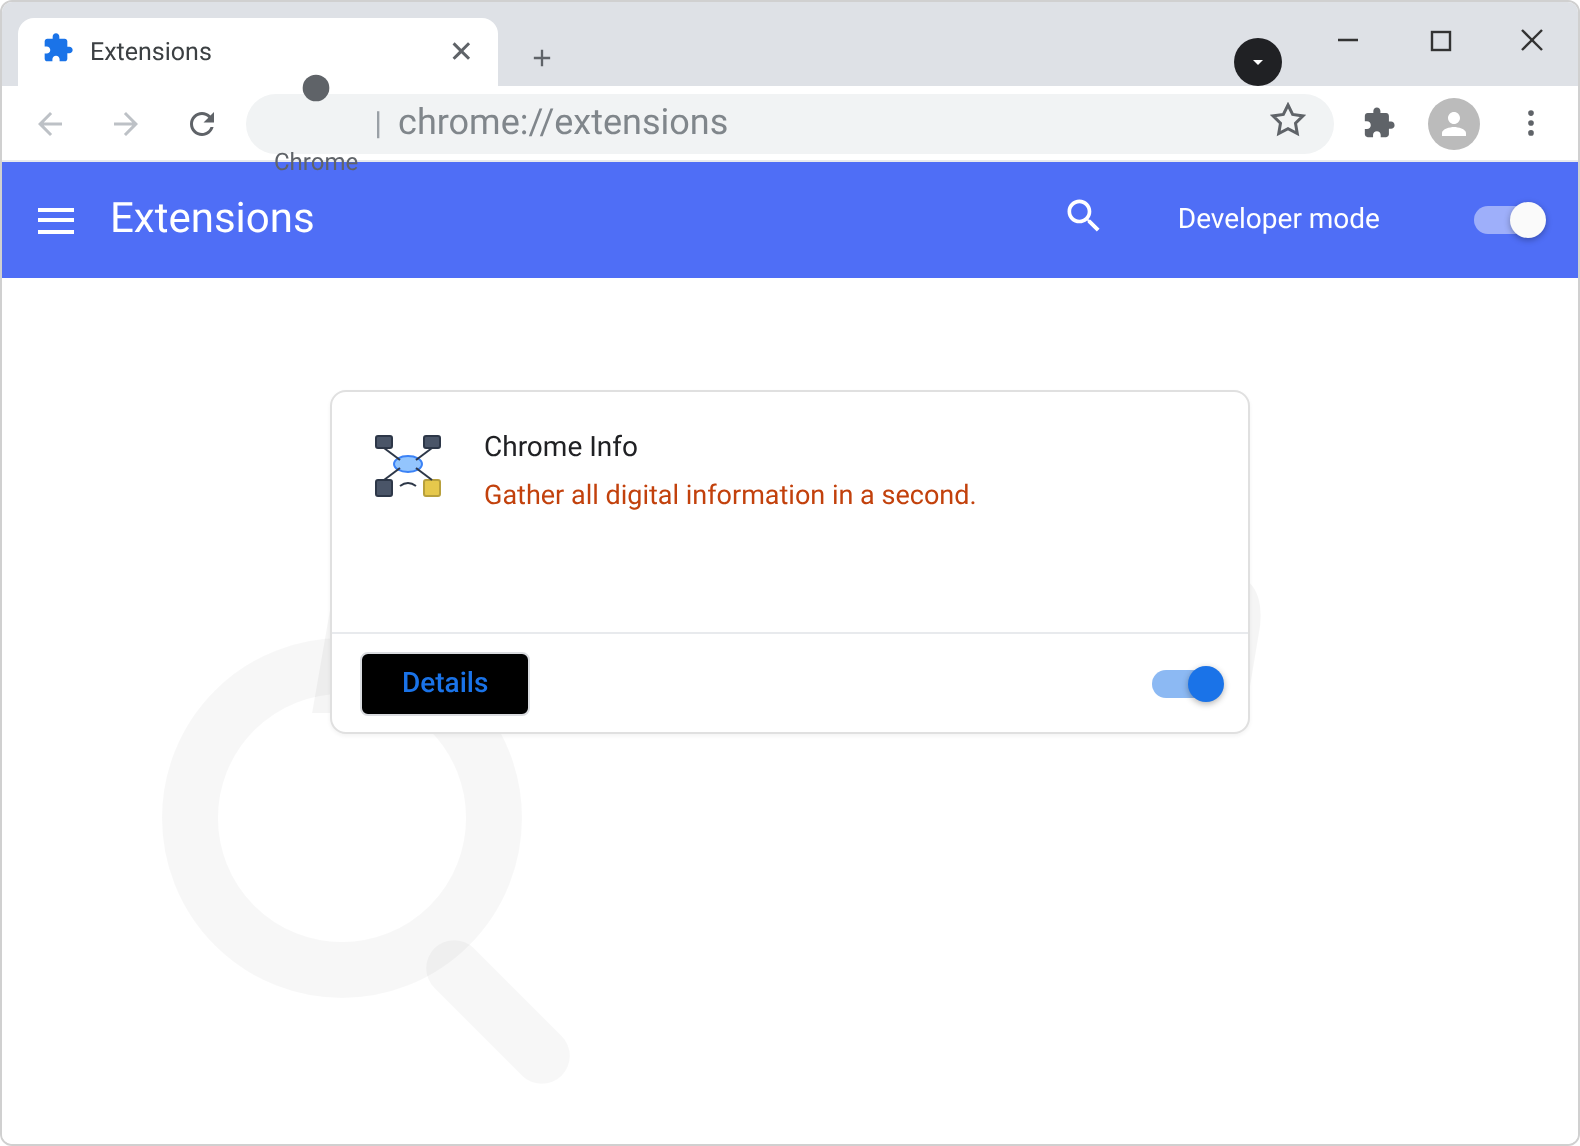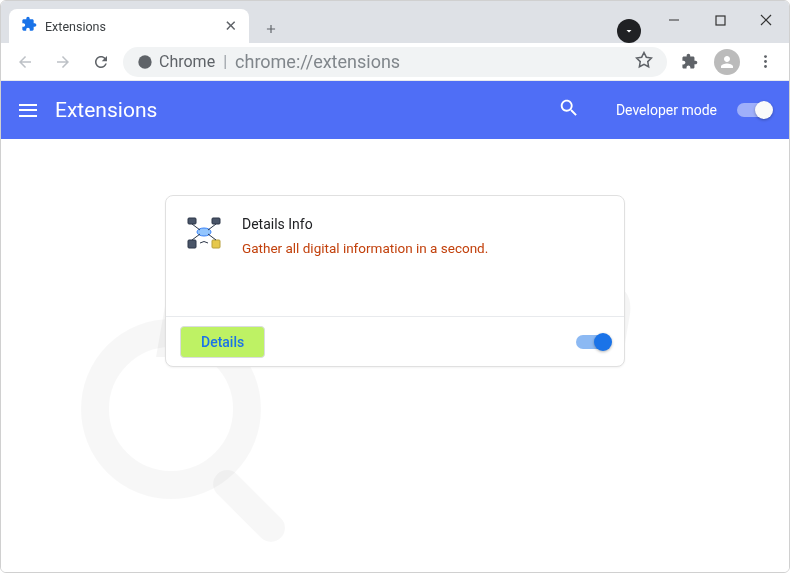--- a/index.html
+++ b/index.html
@@ -13,55 +13,55 @@
 .tab-icon svg { width: 16px; height: 16px; }
 .tab-title { font-size: 12.5px; color: #3c4043; flex: 1; }
 .tab-close { color: #5f6368; font-size: 15px; line-height: 1; }
 .new-tab { width: 28px; height: 28px; display: flex; align-items: center; justify-content: center; color: #5f6368; margin-left: 8px; margin-top: 8px; }
 
 
 .toolbar { height: 38px; background: #fff; display: flex; align-items: center; padding: 0 8px; gap: 6px; border-bottom: 1px solid #e8eaed; }
 .nav-btn { width: 32px; height: 32px; display: flex; align-items: center; justify-content: center; color: #5f6368; border-radius: 50%; }
 .nav-btn.disabled { color: #bdc1c6; }
 .addr-bar { flex: 1; height: 30px; background: #f1f3f4; border-radius: 15px; display: flex; align-items: center; padding: 0 14px; gap: 8px; }
-.addr-chip { display: flex; align-items: center; gap: 6px; font-size: 16px; color: #5f6368; }
+.addr-chip { display: flex; align-items: center; gap: 22px; font-size: 12px; color: #5f6368; flex-direction: column; }
 .addr-divider { color: #9aa0a6; }
 .addr-text { font-size: 18px; color: #80868b; }
 .tb-icon { width: 32px; height: 32px; display: flex; align-items: center; justify-content: center; color: #5f6368; }
 .profile-circle { width: 26px; height: 26px; border-radius: 50%; background: #bbb; display: flex; align-items: center; justify-content: center; }
 
 .media-pill { width: 24px; height: 24px; border-radius: 50%; background: #202124; display: flex; align-items: center; justify-content: center; margin-right: 140px; margin-top: 10px; margin-left: auto; }
 
 
 .ext-header { height: 58px; background: #4F6EF6; display: flex; align-items: center; padding: 0 18px; gap: 18px; color: #fff; }
 .hamburger { display: flex; flex-direction: column; gap: 3.5px; }
 .hamburger span { width: 18px; height: 2px; background: #fff; }
 .ext-title { font-size: 21px; font-weight: 400; flex: 1; }
 .search-ico { color: #fff; }
-.dev-mode { font-size: 14px; margin: 0 2px 0 18px; }
+.dev-mode { font-size: 14px; margin: 0 29px 0 18px; }
 .dev-toggle { width: 34px; height: 14px; background: rgba(255,255,255,0.45); border-radius: 7px; position: relative; }
 .dev-knob { width: 18px; height: 18px; background: #fafafa; border-radius: 50%; position: absolute; top: -2px; right: -2px; box-shadow: 0 1px 3px rgba(0,0,0,0.3); }
 
 
 .content { background: #fff; height: calc(100% - 138px); padding: 56px 0 0 0; display: flex; justify-content: center; align-items: flex-start; position: relative; }
 
 
 .watermark { position: absolute; top: 40%; left: 50%; transform: translate(-50%, -50%); font-size: 130px; font-weight: 700; color: rgba(0,0,0,0.04); font-style: italic; letter-spacing: -2px; pointer-events: none; white-space: nowrap; }
 .watermark-search { position: absolute; width: 180px; height: 180px; border: 28px solid rgba(0,0,0,0.03); border-radius: 50%; top: 180px; left: 80px; pointer-events: none; }
 .watermark-search::after { content: ''; position: absolute; width: 28px; height: 90px; background: rgba(0,0,0,0.03); bottom: -80px; right: -30px; transform: rotate(-45deg); border-radius: 14px; }
 
 
 .card { width: 460px; background: #fff; border: 1px solid #e0e0e0; border-radius: 8px; box-shadow: 0 1px 2px rgba(0,0,0,0.05); z-index: 1; }
 .card-body { padding: 20px; display: flex; gap: 20px; min-height: 120px; }
 .card-icon { width: 36px; height: 36px; flex-shrink: 0; }
 .card-text { flex: 1; }
 .card-title { font-size: 14px; color: #202124; margin-bottom: 6px; }
 .card-desc { font-size: 13.5px; color: #c2410c; line-height: 1.5; }
 .card-footer { height: 50px; border-top: 1px solid #e8eaed; display: flex; align-items: center; padding: 0 14px; gap: 10px; }
-.card-btn { border: 1px solid #dadce0; background: #bef264; color: #1a73e8; font-size: 14px; font-weight: 500; padding: 7px 20px; border-radius: 4px; }
+.card-btn { border: 1px solid #dadce0; background: #000000; color: #1a73e8; font-size: 14px; font-weight: 500; padding: 7px 20px; border-radius: 4px; }
 .card-toggle { margin-left: auto; width: 34px; height: 14px; background: rgba(26,115,232,0.5); border-radius: 7px; position: relative; }
 .card-knob { width: 18px; height: 18px; background: #1a73e8; border-radius: 50%; position: absolute; top: -2px; right: -2px; box-shadow: 0 1px 3px rgba(0,0,0,0.3); }
 </style>
 </head>
 <body>
 
 <div class="titlebar">
   <div class="tab">
     <span class="tab-icon">
       <svg viewBox="0 0 24 24" fill="#1a73e8">
@@ -183,21 +183,21 @@
           <rect x="26" y="24" width="8" height="8" rx="1" fill="#e6c84c" stroke="#b8a03c"></rect>
           <ellipse cx="18" cy="16" rx="7" ry="4" fill="#93c5fd" stroke="#3b82f6"></ellipse>
           <line x1="6" y1="8" x2="14" y2="14" stroke="#2d3748" stroke-width="1"></line>
           <line x1="30" y1="8" x2="22" y2="14" stroke="#2d3748" stroke-width="1"></line>
           <line x1="6" y1="24" x2="14" y2="18" stroke="#2d3748" stroke-width="1"></line>
           <line x1="30" y1="24" x2="22" y2="18" stroke="#2d3748" stroke-width="1"></line>
           <path d="M14 27 Q18 24 22 27" fill="none" stroke="#2d3748" stroke-width="1"></path>
         </svg>
       </div>
       <div class="card-text">
-        <div class="card-title">Details Info</div>
+        <div class="card-title">Chrome Info</div>
         <div class="card-desc">Gather all digital information in a second.</div>
       </div>
     </div>
     <div class="card-footer">
       <button class="card-btn">Details</button>
       <div class="card-toggle">
           <div class="card-knob"></div>
         </div>
     </div>
   </div>

